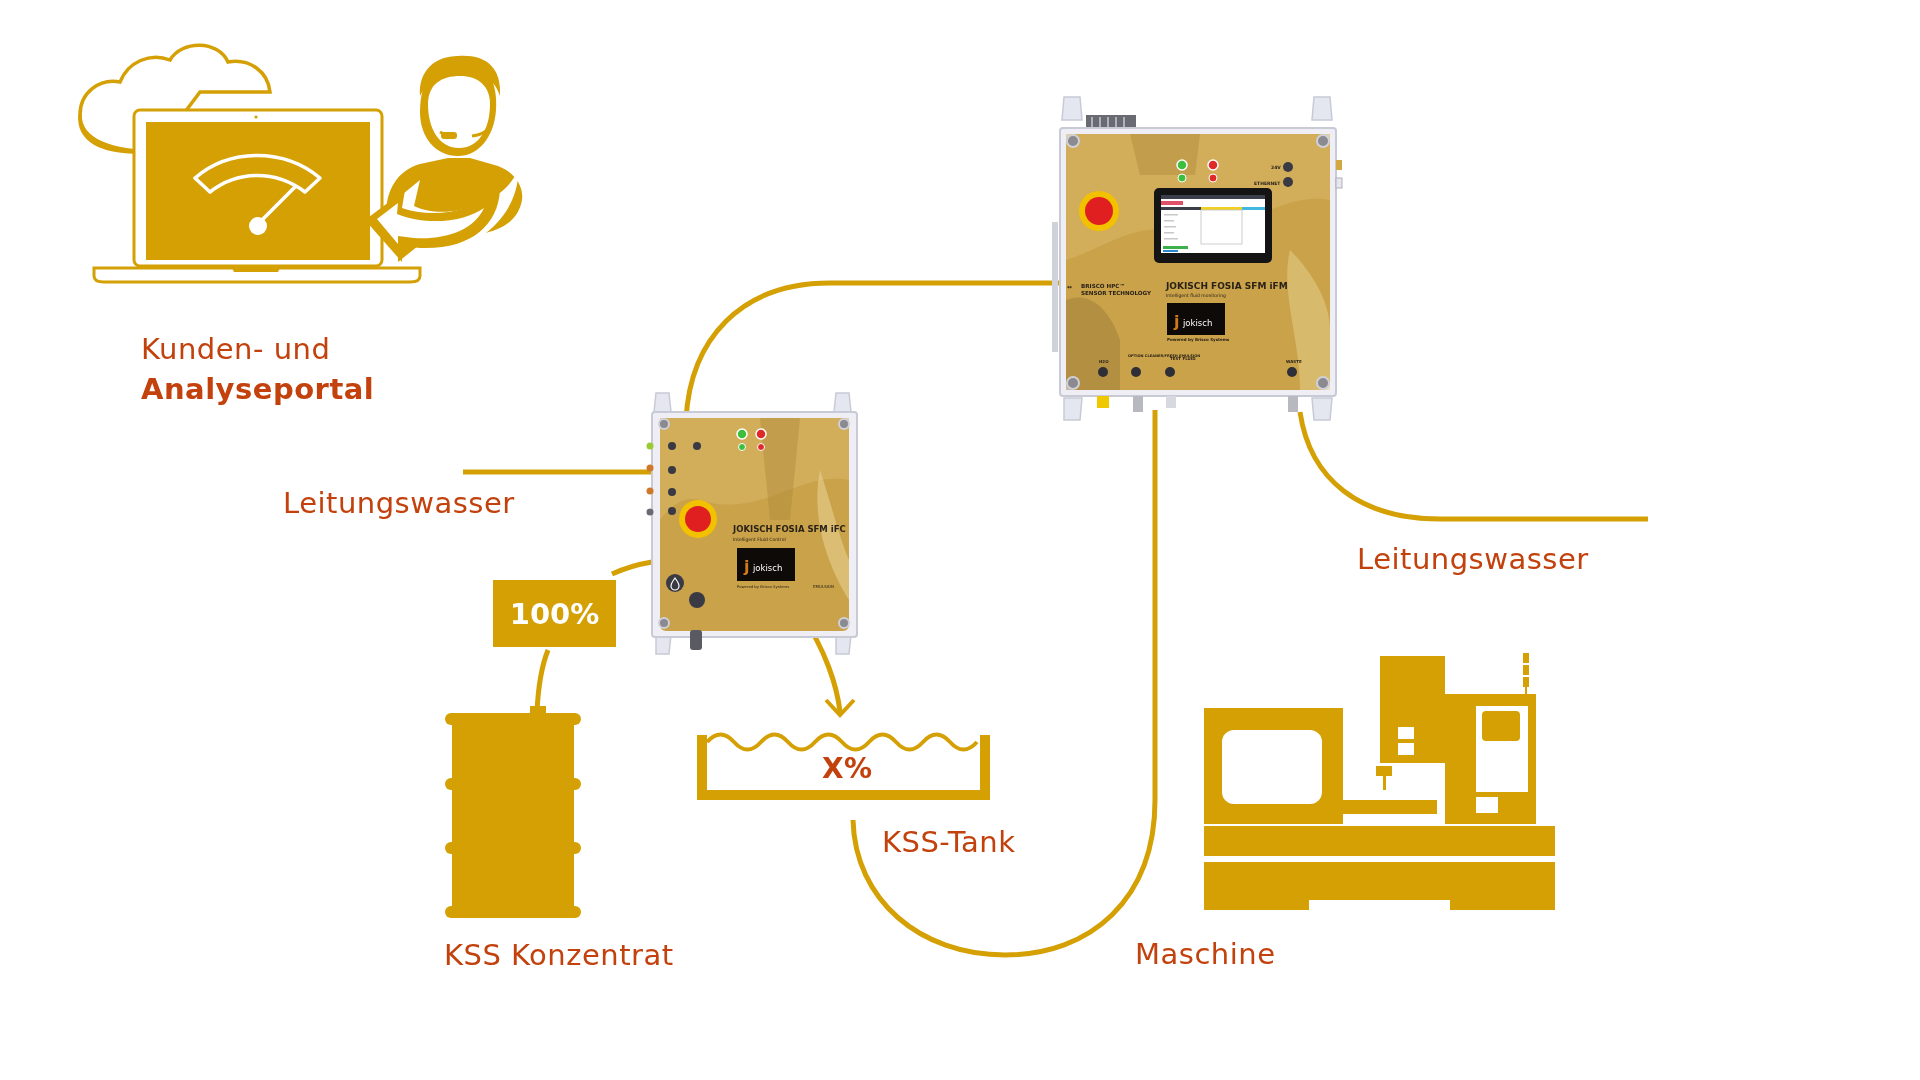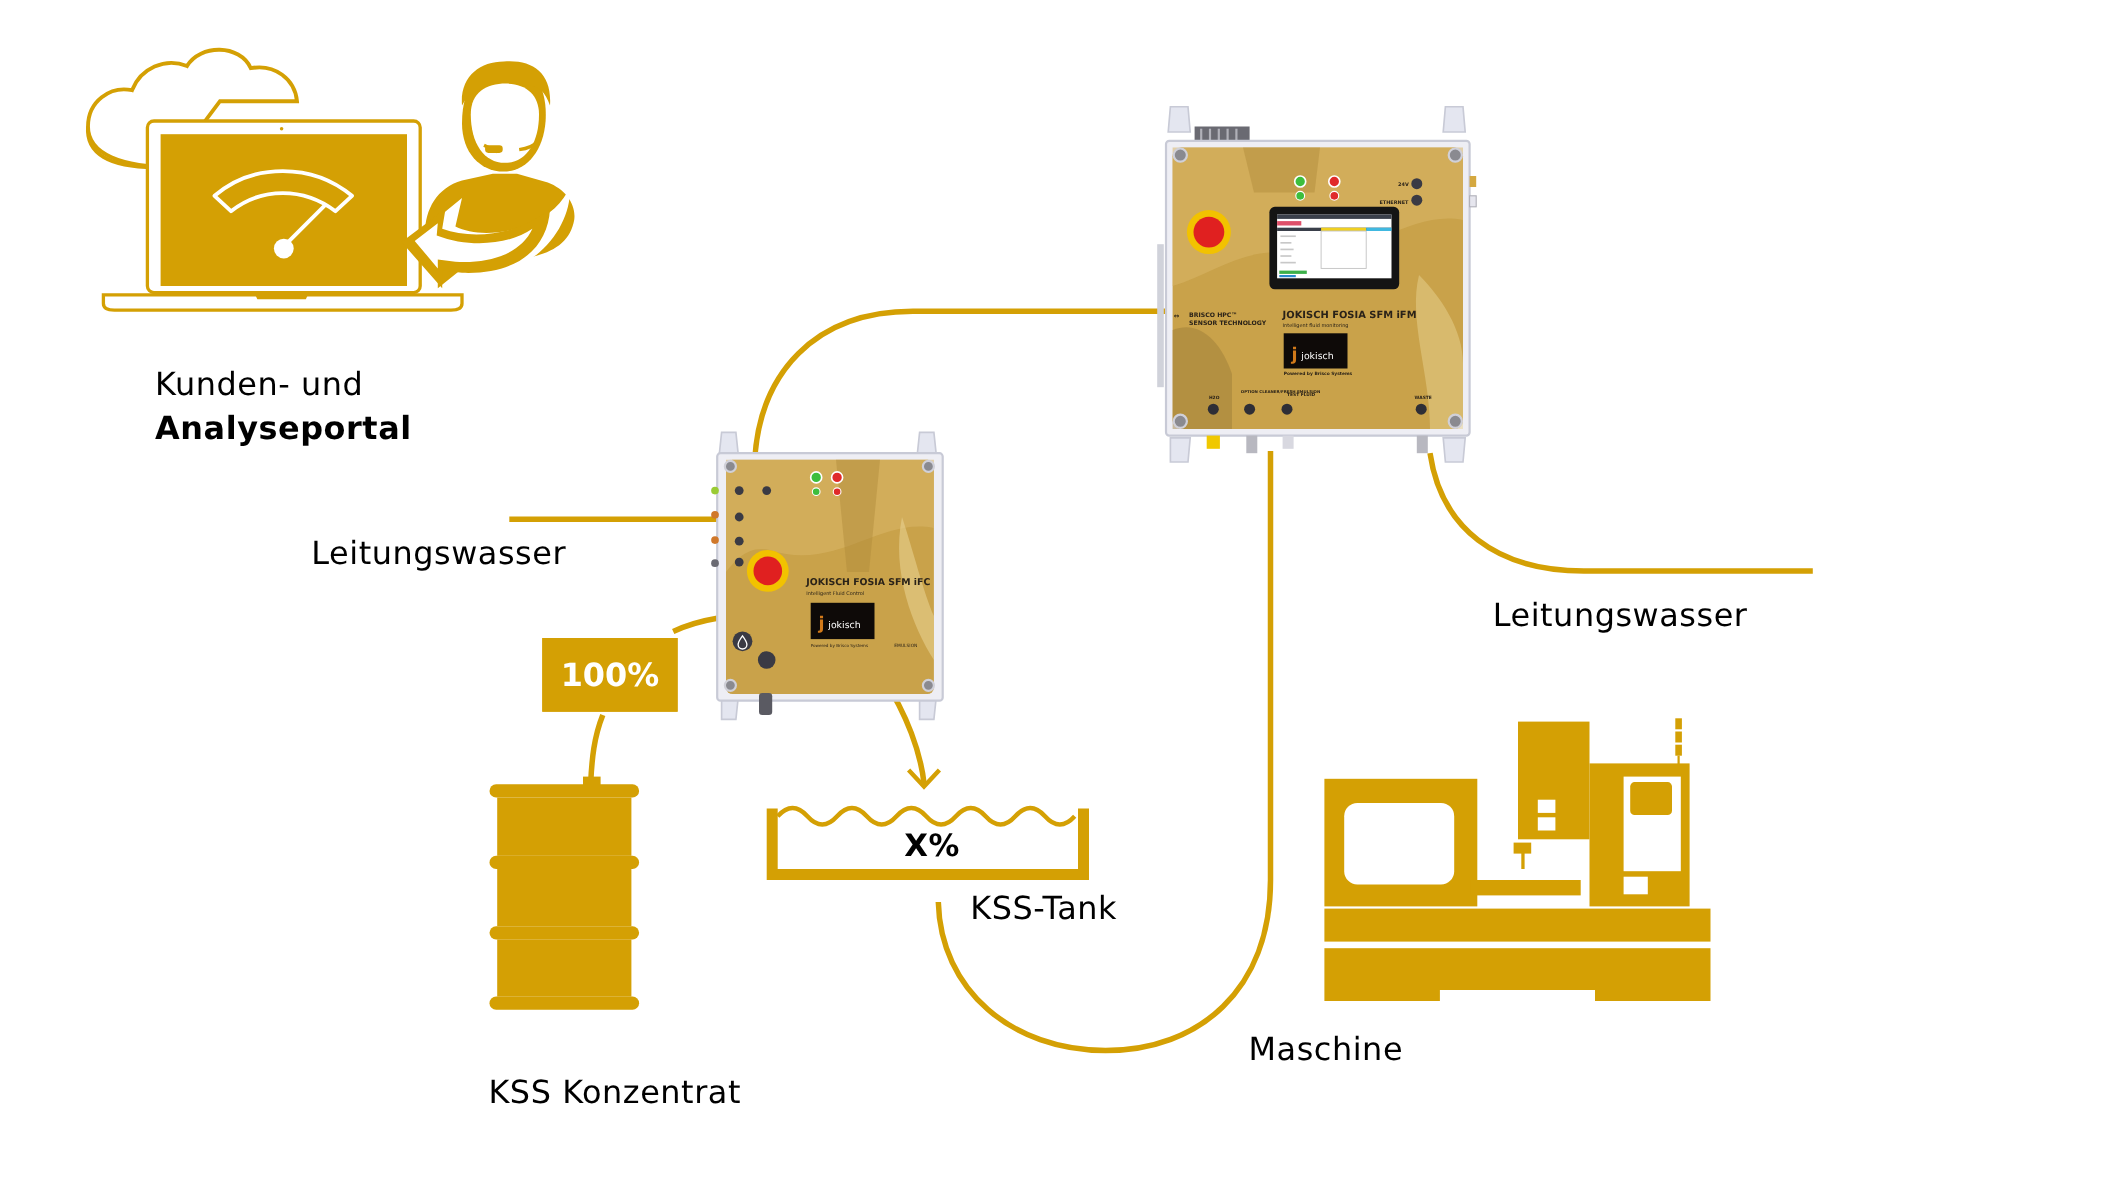--- a/index.html
+++ b/index.html
@@ -1,18 +1,18 @@
 <!DOCTYPE html>
 <html><head>
 <meta charset="utf-8">
 <style>
   html,body{margin:0;padding:0;background:#ffffff;}
   body{width:1920px;height:1080px;position:relative;overflow:hidden;font-family:"DejaVu Sans","Liberation Sans",sans-serif;}
   #stage{position:absolute;left:0;top:0;width:1920px;height:1080px;}
-  .lbl{position:absolute;color:#000000;font-family:"DejaVu Sans",sans-serif;font-size:29px;line-height:1.2;letter-spacing:0.5px;white-space:nowrap;}
+  .lbl{position:absolute;color:#c2410c;font-family:"DejaVu Sans",sans-serif;font-size:29px;line-height:1.2;letter-spacing:0.5px;white-space:nowrap;}
   .box{position:absolute;background:#D4A004;color:#fff;font-family:"DejaVu Sans",sans-serif;font-weight:bold;font-size:29px;display:flex;align-items:center;justify-content:center;}
   .devtxt{font-family:"DejaVu Sans",sans-serif;}
 </style>
 </head>
 <body>
 
 <div id="stage">
 <svg width="1920" height="1080" viewBox="0 0 1920 1080" xmlns="http://www.w3.org/2000/svg" style="position:absolute;left:0;top:0">
 
   <g fill="none" stroke="#D4A004" stroke-width="5" stroke-linecap="butt">
@@ -260,17 +260,17 @@
     <rect x="1166" y="396" width="10" height="12" fill="#D8D8E0"></rect>
     <rect x="1288" y="396" width="10" height="16" fill="#B8B8C0"></rect>
   </g>
 </svg>
 
 <div class="lbl" style="left:141px;top:332px;">Kunden- und</div>
 <div class="lbl" style="left:141px;top:372px;font-weight:bold;">Analyseportal</div>
 <div class="lbl" style="left:283px;top:486px;">Leitungswasser</div>
 <div class="lbl" style="left:1357px;top:542px;">Leitungswasser</div>
 <div class="box" style="left:493px;top:580px;width:123px;height:67px;">100%</div>
-<div class="lbl" style="left:444px;top:938px;margin-top:38px;">KSS Konzentrat</div>
+<div class="lbl" style="left:444px;top:938px;">KSS Konzentrat</div>
 <div class="lbl" style="left:822px;top:752px;font-weight:bold;font-size:28px;">X%</div>
-<div class="lbl" style="left:882px;top:808px;">KSS-Tank</div>
+<div class="lbl" style="left:882px;top:825px;">KSS-Tank</div>
 <div class="lbl" style="left:1135px;top:937px;">Maschine</div>
 </div>
 
 </body></html>

